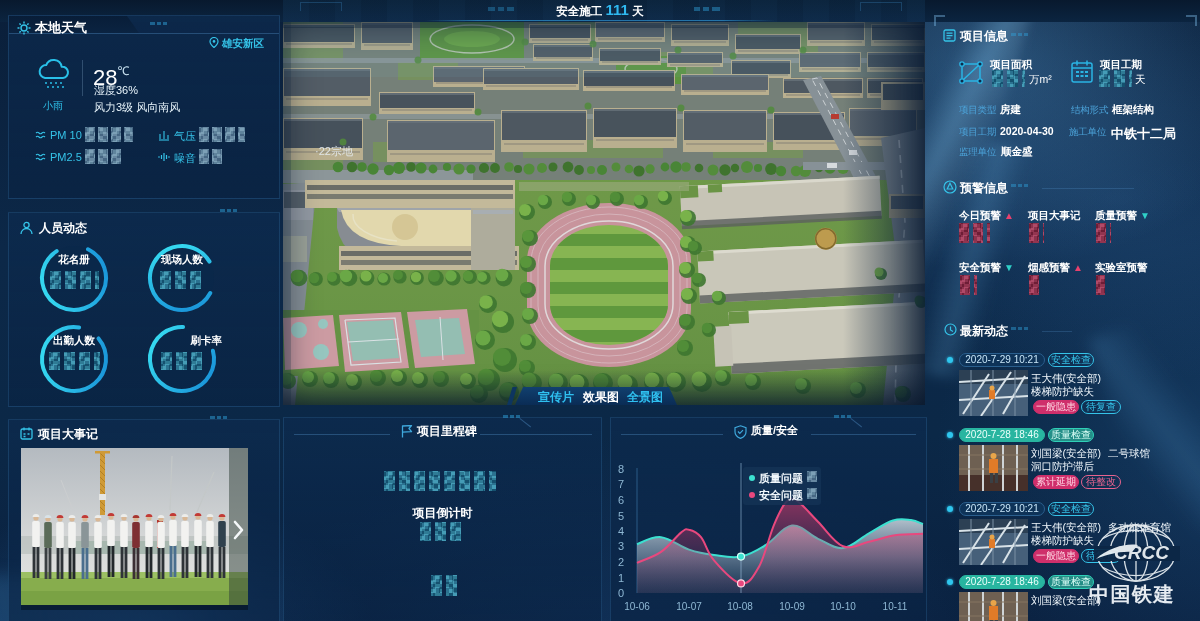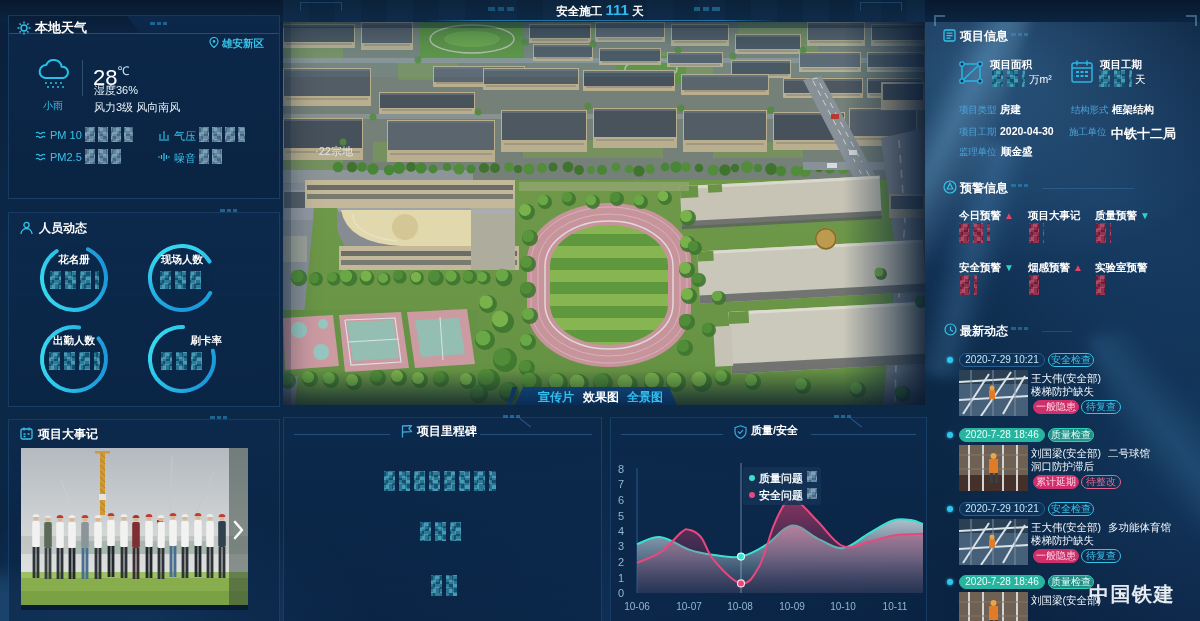--- a/index.html
+++ b/index.html
@@ -753,20 +753,21 @@
 
   <svg class="abs" style="left:117px;top:7px;" width="12" height="13" viewBox="0 0 12 13">
       <path d="M1.5 12.5V1l9-0.5-2.5 3 2.5 3.2-9 0.5" fill="none" stroke="#3fa8dc" stroke-width="1.3" stroke-linejoin="round"></path>
     </svg>
 
   <div class="abs" style="left:133px;top:5px;color:#fff;font-size:12px;font-weight:bold;">项目里程碑</div>
 
 
   <div class="mzt" style="left:100px;top:53px;width:112px;height:20px;"></div>
 
+  <div class="abs" style="left:0;top:87px;width:317px;text-align:center;color:#fff;font-size:12px;font-weight:bold;">项目倒计时</div>
 
   <div class="mzt" style="left:136px;top:104px;width:44px;height:19px;"></div>
 
 
   <div class="mzt" style="left:147px;top:157px;width:28px;height:21px;"></div>
 </div>
 
 <div class="panel" id="qa" style="left:610px;top:417px;width:315px;height:204px;border-bottom:none;">
   <div class="dash3" style="left:222px;top:-3px;"></div>
   <div class="abs" style="left:240px;top:0px;width:14px;height:1px;background:rgba(100,170,230,0.35);transform:rotate(38deg);transform-origin:0 0;"></div>
@@ -1031,14 +1032,29 @@
           <line x1="0" y1="10" x2="69" y2="10"></line>
           <line x1="0" y1="24" x2="69" y2="24"></line>
         </g>
         <rect x="30" y="14" width="9" height="14" fill="#e07b28"></rect>
         <circle cx="34.5" cy="11" r="3" fill="#e8a54a"></circle>
         <rect x="31" y="28" width="3" height="10" fill="#3a3f44"></rect>
         <rect x="36" y="28" width="3" height="10" fill="#3a3f44"></rect>
       </svg></div>
   <div class="abs" style="left:101px;top:594px;color:#f0f7fc;font-size:10.5px;">刘国梁(安全部)</div>
 
+  <div class="abs" style="left:158px;top:522px;opacity:0.93;">
+    <svg width="100" height="62" viewBox="0 0 100 62">
+      <g fill="none" stroke="#e8eef2" stroke-width="1.3">
+        <ellipse cx="48" cy="31" rx="39" ry="28"></ellipse>
+        <ellipse cx="48" cy="31" rx="26" ry="28"></ellipse>
+        <ellipse cx="48" cy="31" rx="12" ry="28"></ellipse>
+        <line x1="48" y1="3" x2="48" y2="59"></line>
+        <path d="M14 17 A55 40 0 0 1 82 17"></path>
+        <path d="M14 45 A55 40 0 0 0 82 45"></path>
+      </g>
+      <rect x="6" y="24" width="86" height="15" fill="#0c2746"></rect>
+      <path d="M8,37 C20,26 38,21 50,23 L44,30 C32,29 18,33 8,37 Z" fill="#eef3f6"></path>
+      <text x="26" y="37" font-family="Liberation Sans,sans-serif" font-size="19" font-weight="bold" font-style="italic" fill="#eef3f6">CRCC</text>
+    </svg>
+  </div>
   <div class="abs" style="left:159px;top:581px;color:#f2f6fa;font-size:20px;font-weight:bold;letter-spacing:1.5px;opacity:0.95;">中国铁建</div>
 </div>
 
 </body></html>

